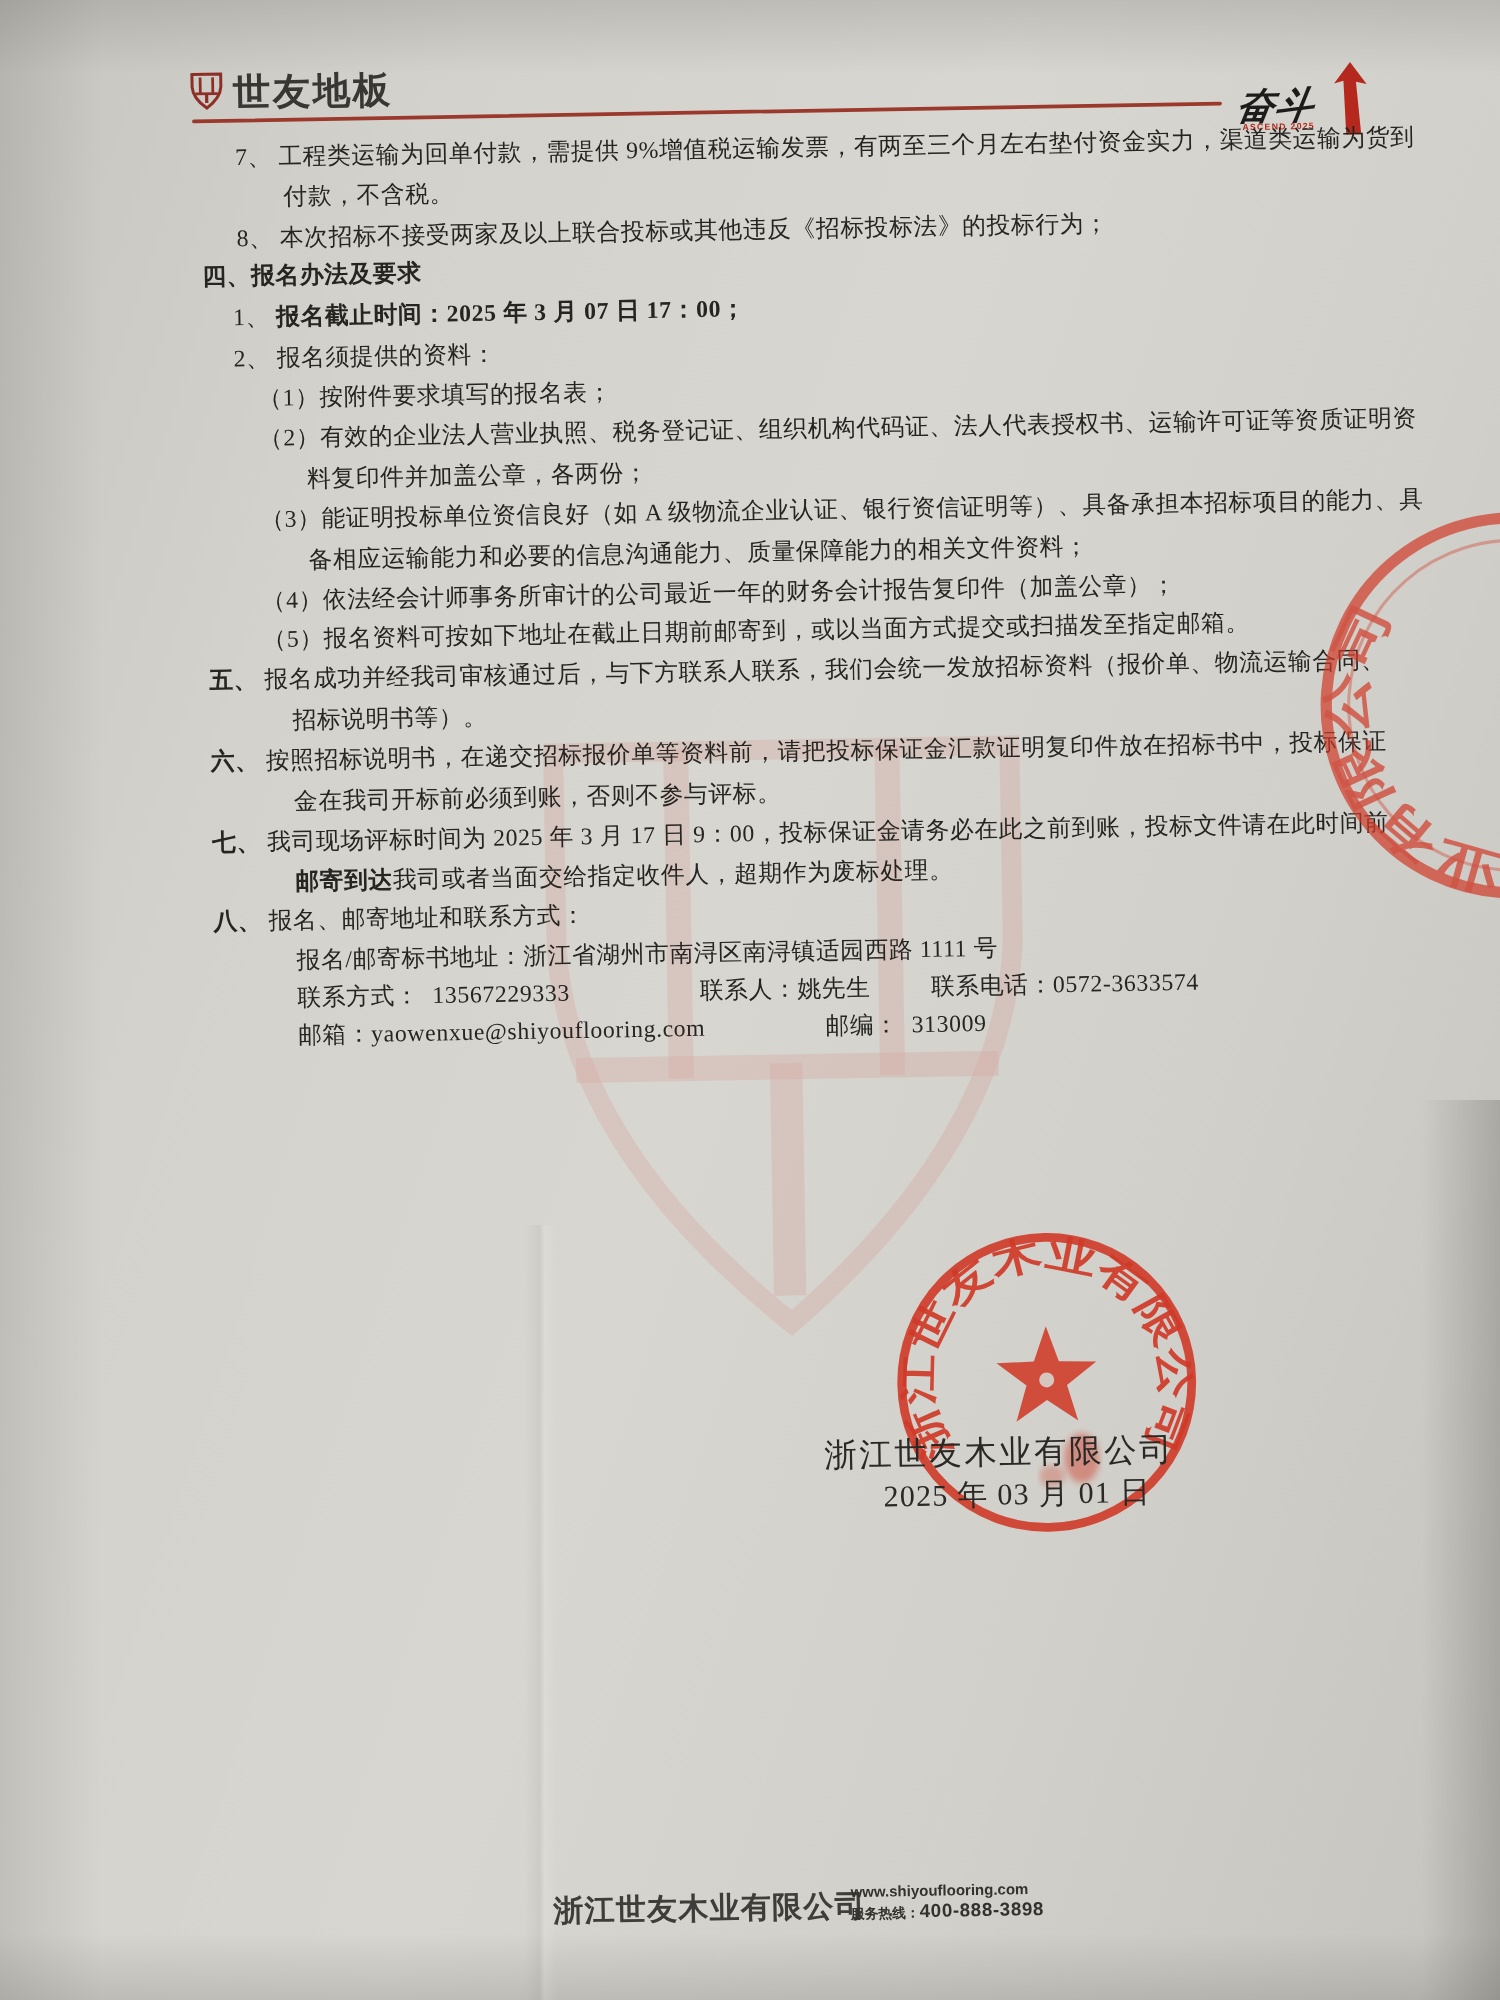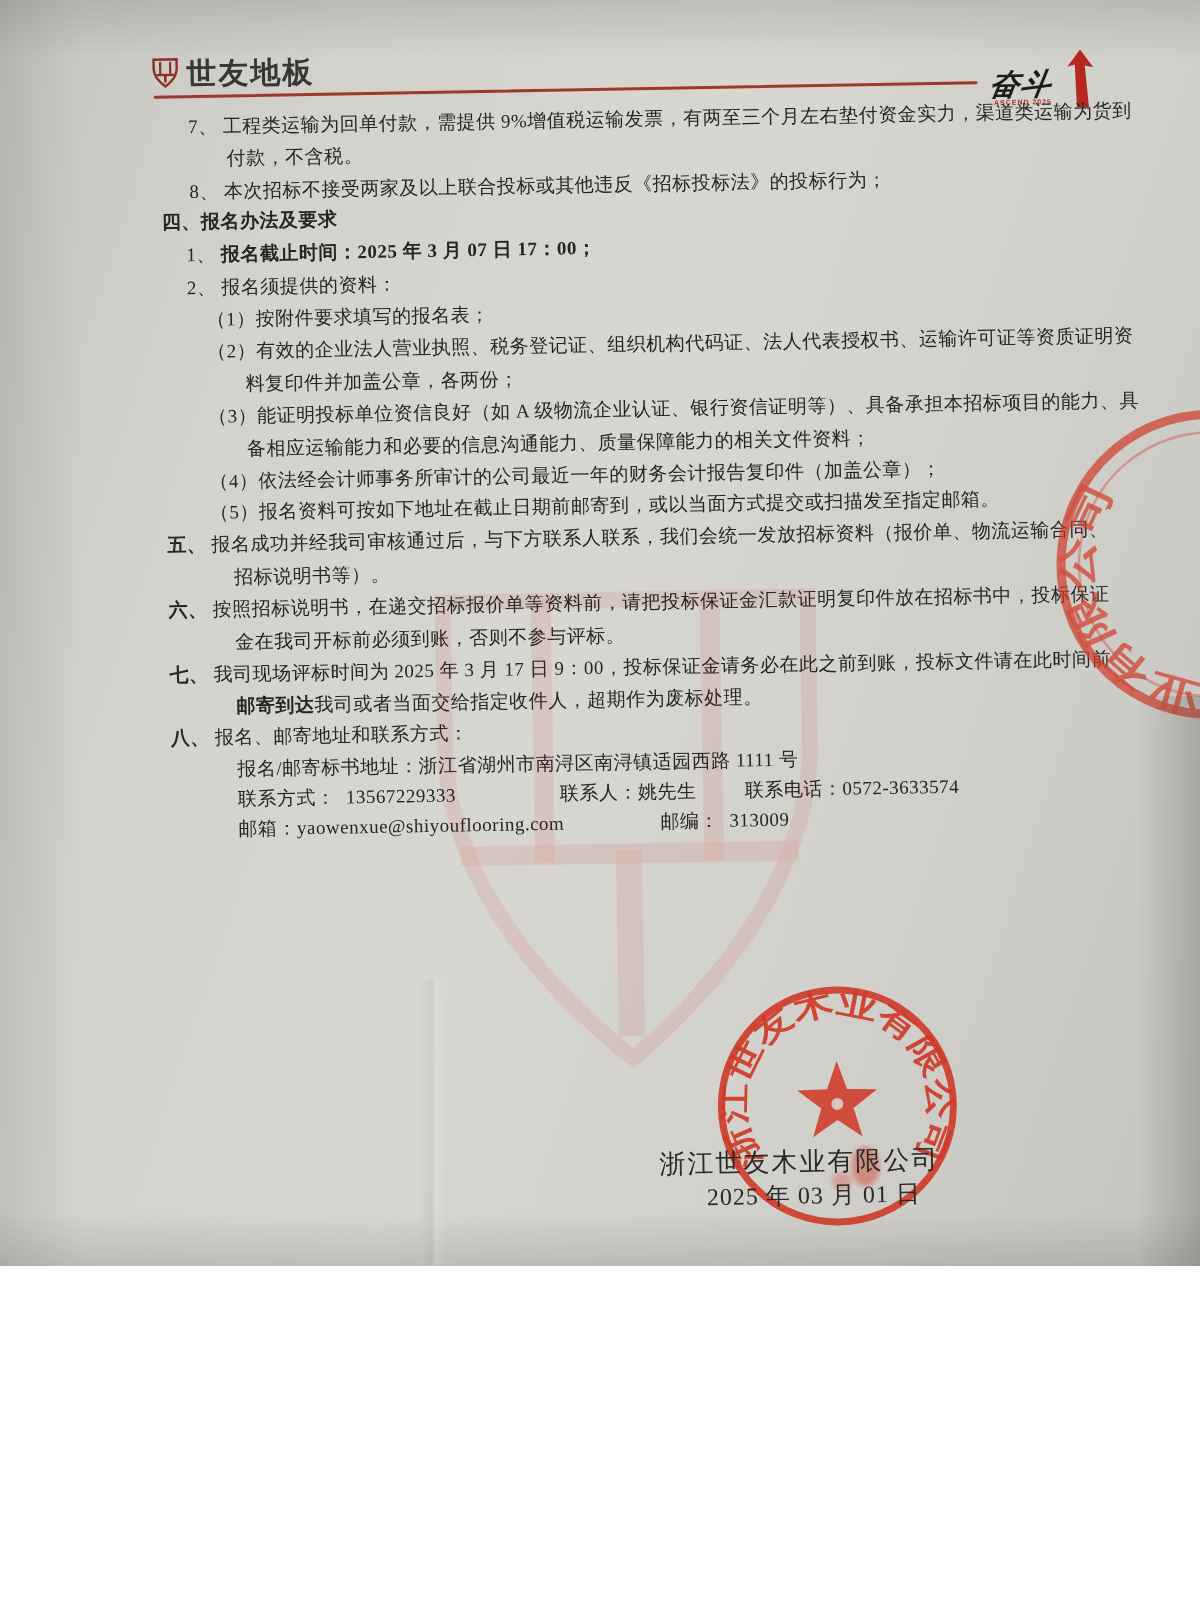--- a/index.html
+++ b/index.html
@@ -1,16 +1,16 @@
 <!DOCTYPE html>
 <html><head>
 <meta charset="utf-8">
 <style>
   html,body{margin:0;padding:0;}
-  #page{position:relative;width:1200px;height:1266px;overflow:hidden;
+  #page{position:relative;width:1200px;height:1600px;overflow:hidden;
     background:linear-gradient(108deg,#c7c5c0 0%,#d4d2cc 22%,#d8d6d0 48%,#d2d0ca 72%,#c6c4bf 100%);
     font-family:"Liberation Serif","DejaVu Serif",serif;color:#262522;}
   
   .shade{position:absolute;pointer-events:none;}
   #shade-top{left:0;top:0;right:0;height:70px;background:linear-gradient(180deg,rgba(92,90,84,.20),rgba(92,90,84,0) 85%);}
   #shade-left{left:0;top:0;bottom:0;width:90px;background:linear-gradient(90deg,rgba(92,90,84,.16),rgba(92,90,84,0) 90%);}
   #shade-right{right:0;top:55%;bottom:0;width:70px;background:linear-gradient(270deg,rgba(70,68,64,.25),rgba(70,68,64,0) 90%);}
   #shade-bottom{left:0;right:0;bottom:0;height:60px;background:linear-gradient(0deg,rgba(80,78,73,.18),rgba(80,78,73,0) 90%);}
   #crease{left:420px;top:980px;width:26px;height:620px;background:linear-gradient(90deg,rgba(255,255,255,0) 0%,rgba(120,118,112,.10) 45%,rgba(255,255,255,.12) 60%,rgba(255,255,255,0) 100%);}
   #tilt{position:absolute;left:0;top:0;width:1200px;height:1600px;transform:rotate(-1deg);transform-origin:600px 800px;}

